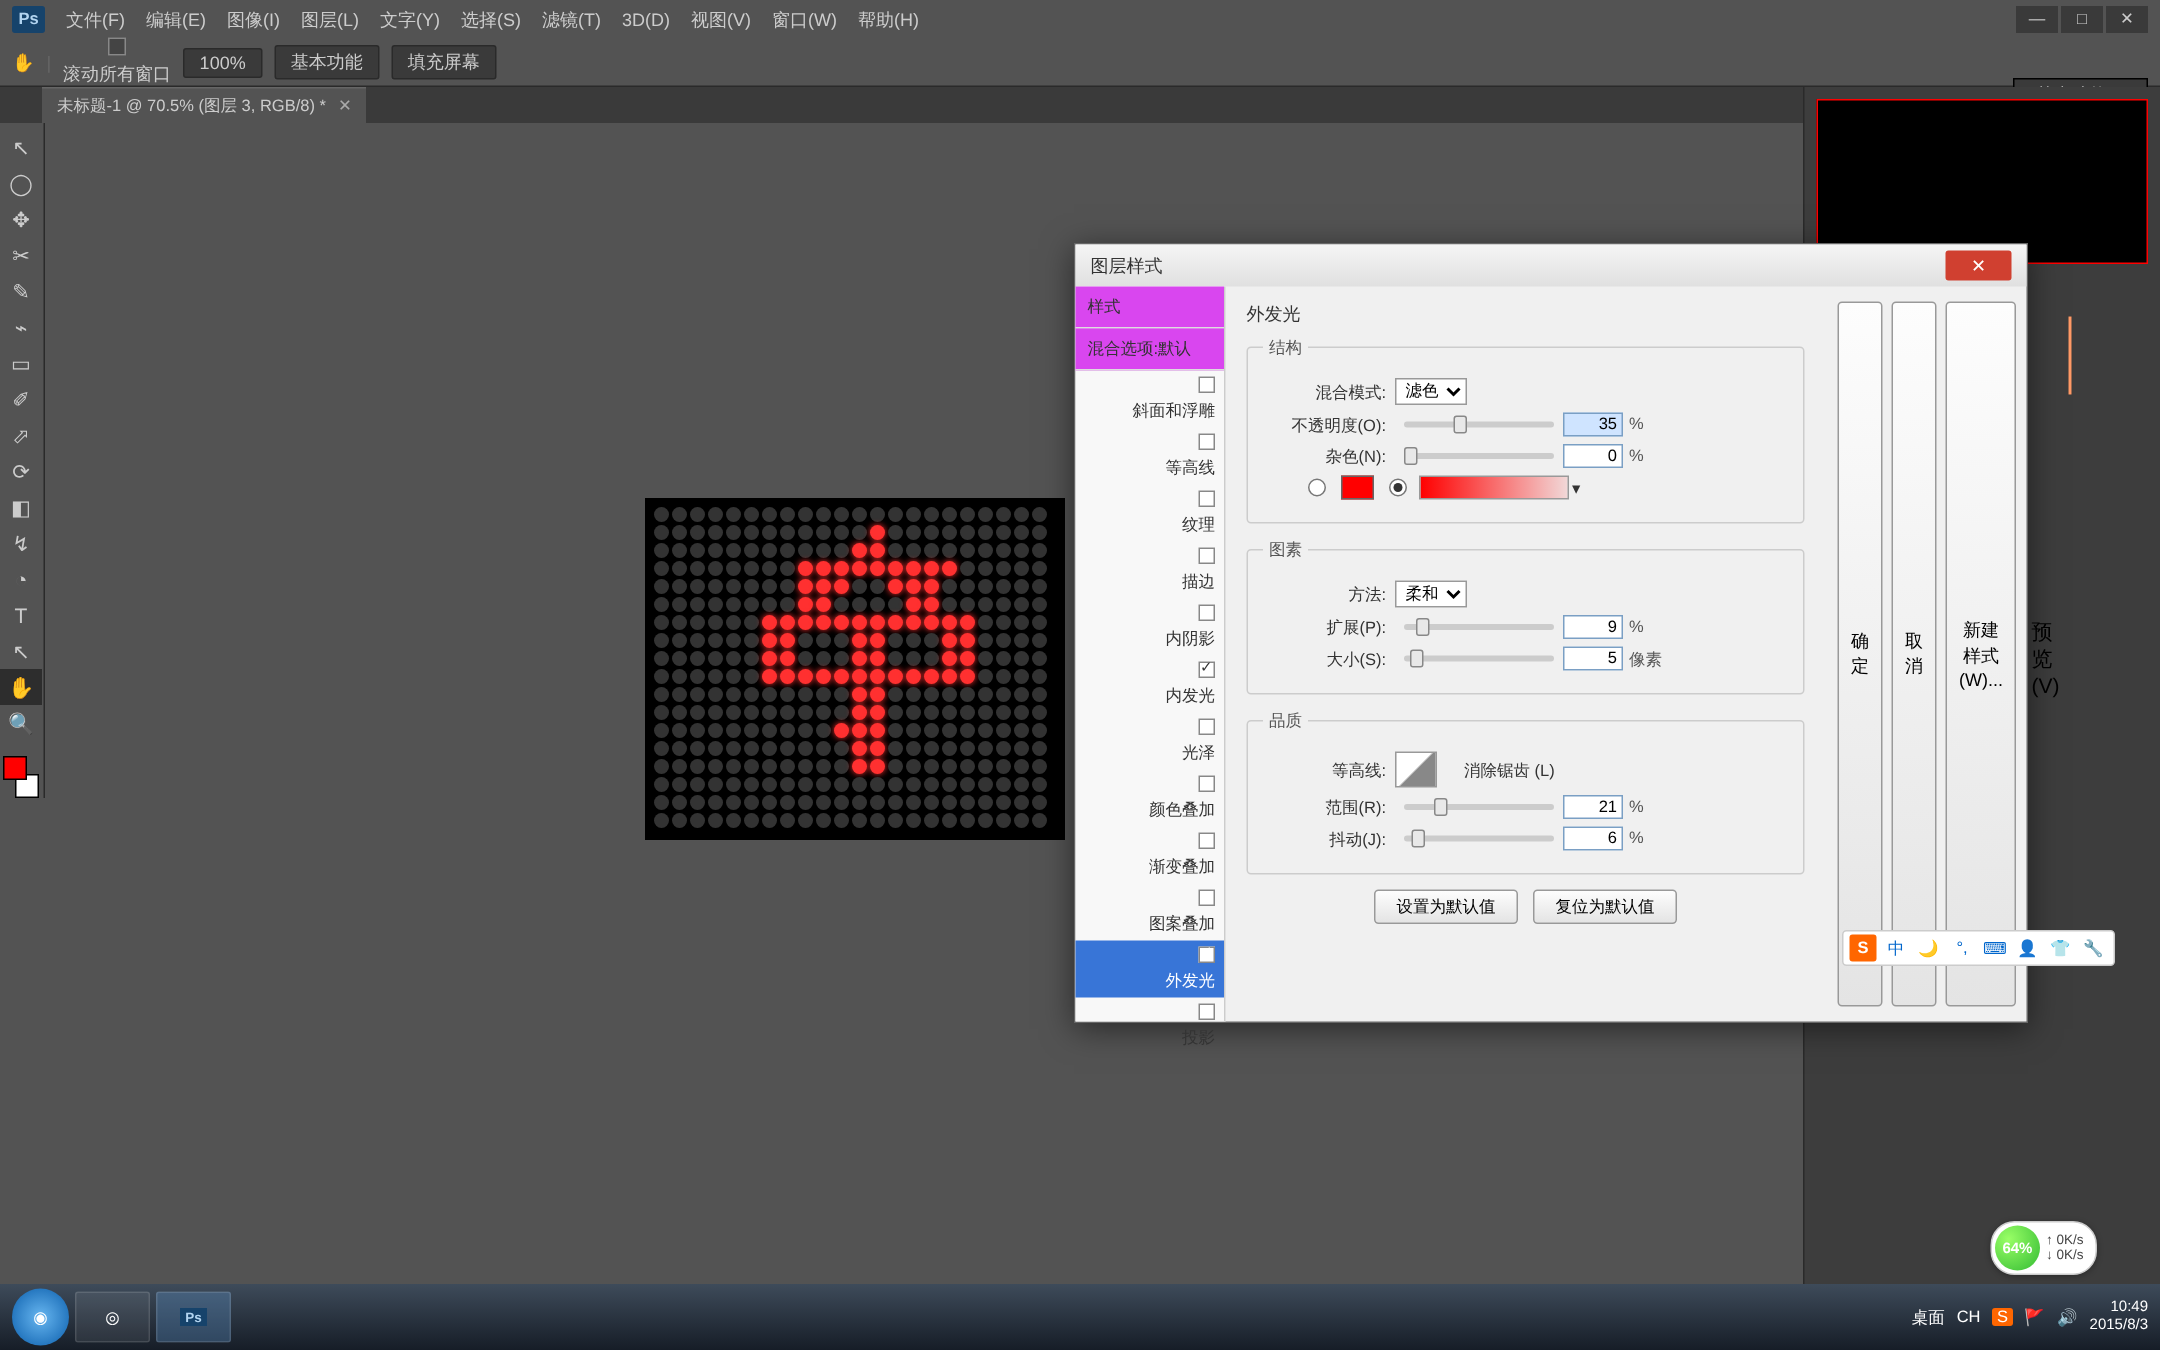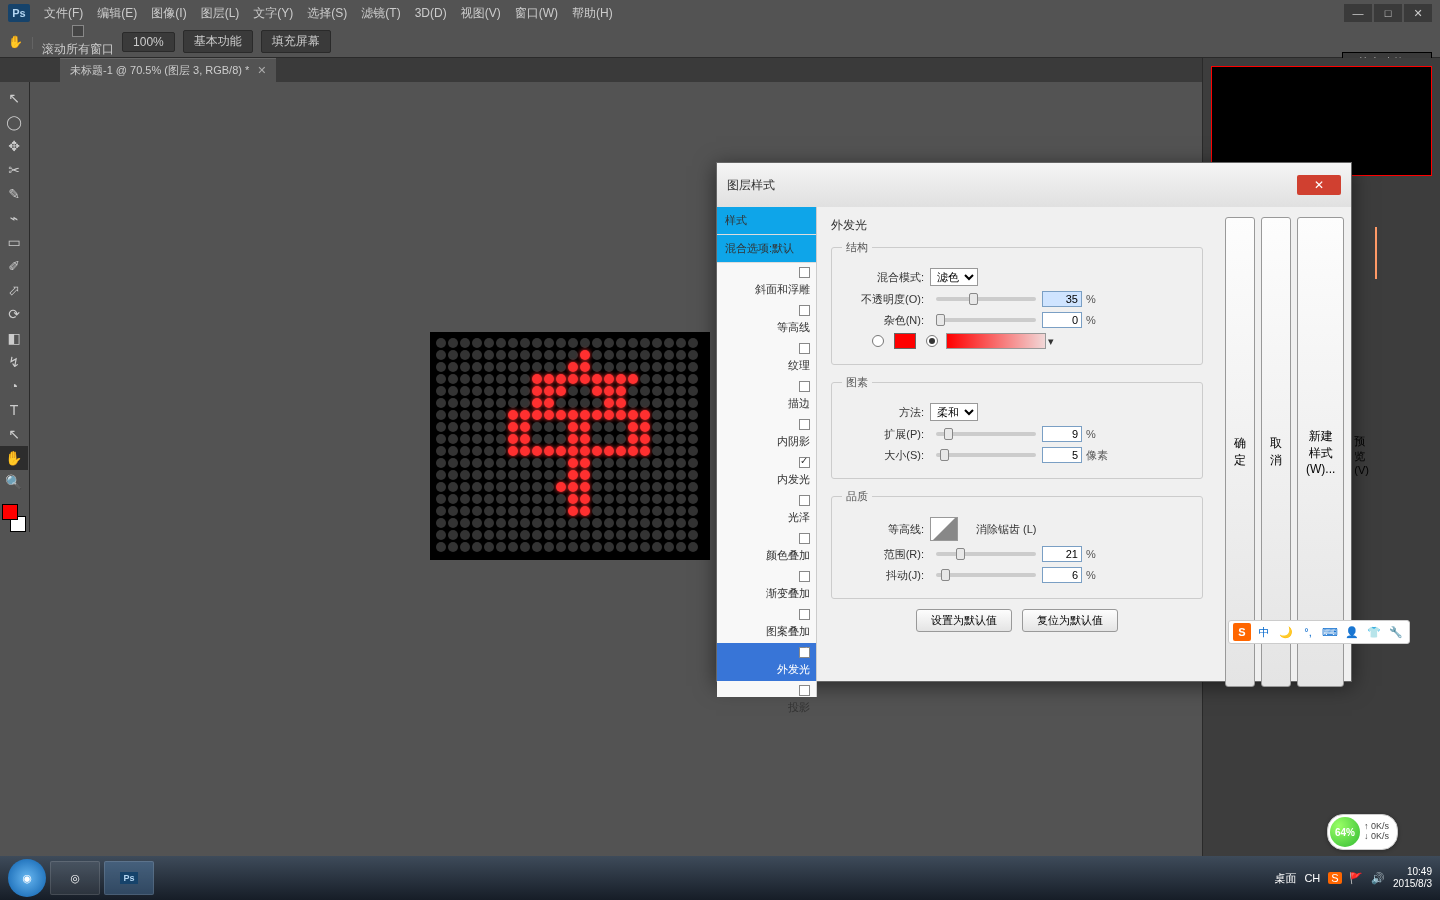--- a/index.html
+++ b/index.html
@@ -12,21 +12,21 @@
 .menubar .win-controls div { width: 28px; height: 18px; background: #3a3a3a; color: #ccc; text-align: center; line-height: 18px; font-size: 11px; }
 
 
 .options-bar { background: #535353; height: 32px; border-bottom: 1px solid #2a2a2a; display: flex; align-items: center; padding: 0 8px; gap: 8px; color: #ccc; font-size: 12px; }
 .options-bar .btn { background: #3a3a3a; border: 1px solid #2a2a2a; padding: 2px 10px; border-radius: 2px; font-size: 12px; }
 .options-bar .checkbox { display: flex; align-items: center; gap: 4px; flex-direction: column; }
 .options-bar .cb { width: 12px; height: 12px; border: 1px solid #888; background: #444; }
 .right-pill { margin-left: auto; background: #3a3a3a; border: 1px solid #000000; padding: 2px 14px; display:flex; align-items:flex-end; gap:6px;margin-top:44px; }
 
 
-.doc-tab-row { background: #3a3a3a; height: 24px; display: flex; align-items: center; padding-left: 60px; }
+.doc-tab-row { background: #3a3a3a; height: 24px; display: flex; align-items: center; padding-left: 28px; }
 .doc-tab { background: #535353; color: #ccc; font-size: 11px; padding: 4px 10px; border-top: 1px solid #666; }
 .doc-tab .close { margin-left: 8px; color: #aaa; }
 
 
 .tools { position: absolute; left: 0; top: 82px; width: 30px; background: #535353; display: flex; flex-direction: column; padding-top: 4px; border-right: 1px solid #2a2a2a; }
 .tool { width: 28px; height: 24px; display: flex; align-items: center; justify-content: center; color: #ccc; font-size: 14px; cursor: pointer; }
 .tool.active { background: #2d2d2d; }
 .color-swatch { margin-top: 10px; position: relative; width: 28px; height: 28px; }
 .color-swatch .fg { position: absolute; top: 0; left: 2px; width: 16px; height: 16px; background: #ff0000; border: 1px solid #000; }
 .color-swatch .bg { position: absolute; bottom: 0; right: 2px; width: 16px; height: 16px; background: #fff; border: 1px solid #000; }
@@ -43,25 +43,25 @@
 .panel-tabs { display: flex; background: #3a3a3a; font-size: 11px; color: #ccc; }
 .panel-tabs div { padding: 4px 10px; }
 .panel-tabs div.on { background: #535353; }
 .nav-preview { background: #000; margin: 8px; height: 110px; position: relative; border: 1px solid #ff0000; }
 
 
 .statusbar { position: absolute; left: 30px; bottom: 24px; right: 0; height: 20px; background: #3a3a3a; color: #ccc; font-size: 11px; display: flex; align-items: center; padding: 0 10px; gap: 16px; }
 
 
 .dialog { position: absolute; left: 716px; top: 162px; width: 636px; height: 520px; background: #f0f0f0; border: 1px solid #666; box-shadow: 0 4px 20px rgba(0,0,0,0.5); }
-.dialog-title { height: 44px; background: linear-gradient(#f5f5f5,#e0e0e0); display: flex; align-items: center; padding: 0 10px; font-size: 12px; color: #333; }
+.dialog-title { height: 28px; background: linear-gradient(#f5f5f5,#e0e0e0); display: flex; align-items: center; padding: 0 10px; font-size: 12px; color: #333; }
 .dialog-close { margin-left: auto; width: 44px; height: 20px; background: #d04030; color: #fff; text-align: center; line-height: 20px; border-radius: 2px; font-size: 12px; }
 .dialog-body { display: flex; height: calc(100% - 28px); }
 .styles-list { width: 100px; border-right: 1px solid #ccc; background: #f8f8f8; font-size: 11px; }
-.styles-list .hdr { padding: 6px 8px; background: #0ea5e9; border-bottom: 1px solid #ddd; color:#333;}
+.styles-list .hdr { padding: 6px 8px; background: #d946ef; border-bottom: 1px solid #ddd; color:#333;}
 .styles-list .item { padding: 4px 6px; display: flex; align-items: flex-end; gap: 4px; color:#333;flex-direction:column;}
 .styles-list .item.sel { background: #3875d7; color: #fff; }
 .styles-list .cb2 { width: 11px; height: 11px; border: 1px solid #888; background: #fff; display:inline-block; position:relative;}
 .styles-list .cb2.ck::after { content:"✓"; position:absolute; top:-3px; left:0; font-size:10px; color:#333;}
 .styles-list .item.sel .cb2.ck::after { color:#fff;}
 
 .style-props { flex: 1; padding: 10px 14px; font-size: 12px; color: #333; overflow:hidden;}
 .style-props .section-title { font-size: 12px; margin-bottom: 6px; color:#333;}
 .style-props fieldset { border: 1px solid #ccc; padding: 8px 10px 10px; margin-bottom: 10px; border-radius:3px;}
 .style-props legend { font-size: 11px; padding: 0 4px; color:#555;}
@@ -72,21 +72,21 @@
 .prop-row .slider .thumb { position: absolute; top: -4px; width: 9px; height: 12px; background: #e8e8e8; border: 1px solid #888; border-radius:2px;}
 .prop-row select { font-size: 11px; border: 1px solid #999; background:#fff; padding:1px 2px;}
 .prop-row .unit { margin-left: 4px; color:#555;}
 .color-box { width: 22px; height: 16px; border: 1px solid #666; }
 .gradient-strip { width: 100px; height: 16px; background: linear-gradient(90deg, #ff0000, rgba(255,0,0,0.1)); border:1px solid #999;}
 .radio { width:12px; height:12px; border:1px solid #777; border-radius:50%; display:inline-block; position:relative; background:#fff;}
 .radio.on::after{content:"";position:absolute;top:2px;left:2px;width:6px;height:6px;background:#333;border-radius:50%;}
 
 .dlg-buttons { width: 134px; padding: 10px 8px; display: flex; flex-direction: row; gap: 6px; font-size:12px;}
 .dlg-buttons button { padding: 4px 8px; font-size: 12px; border: 1px solid #999; background: linear-gradient(#fdfdfd,#e4e4e4); border-radius: 3px; cursor:pointer;}
-.preview-check { display: flex; align-items: center; gap: 4px; margin-top: 6px; font-size:11px;}
+.preview-check { display: flex; align-items: center; gap: 4px; margin-top: 6px; font-size:14px;}
 .preview-box { width: 52px; height: 52px; background: #333; border: 1px solid #ff9966; margin: 10px auto; }
 .contour-box { width:28px; height:24px; border:1px solid #999; background:linear-gradient(135deg,#fff 48%,#888 52%);}
 
 .bottom-buttons { display:flex; gap:10px; justify-content:center; margin-top:6px;}
 .bottom-buttons button { padding:3px 14px; font-size:11px; border:1px solid #999; background:linear-gradient(#fdfdfd,#e4e4e4); border-radius:3px;}
 
 
 .ime-bar { position:absolute; right:30px; top:620px; background:#fff; border:1px solid #ccc; padding:2px 4px; display:flex; gap:4px; border-radius:3px;}
 .ime-bar span { width:18px; height:18px; display:flex; align-items:center; justify-content:center; font-size:11px; color:#0066cc;}
 .ime-bar .s-logo{ background:#ff6600; color:#fff; font-weight:bold; border-radius:2px;}

